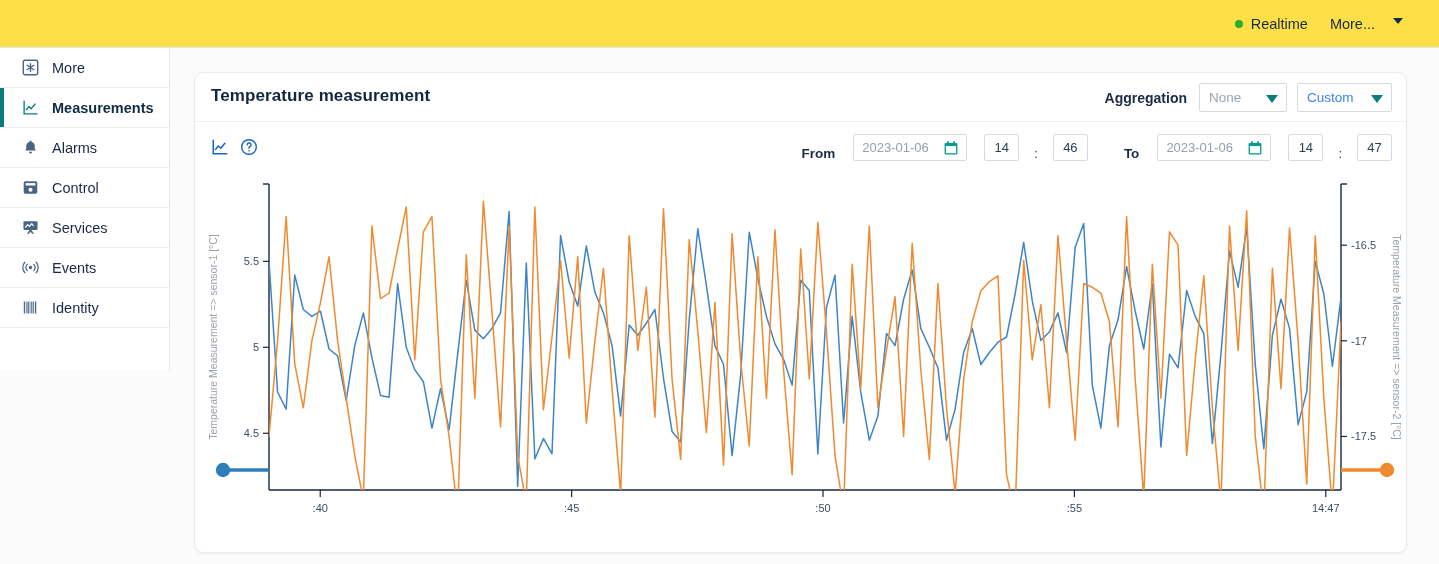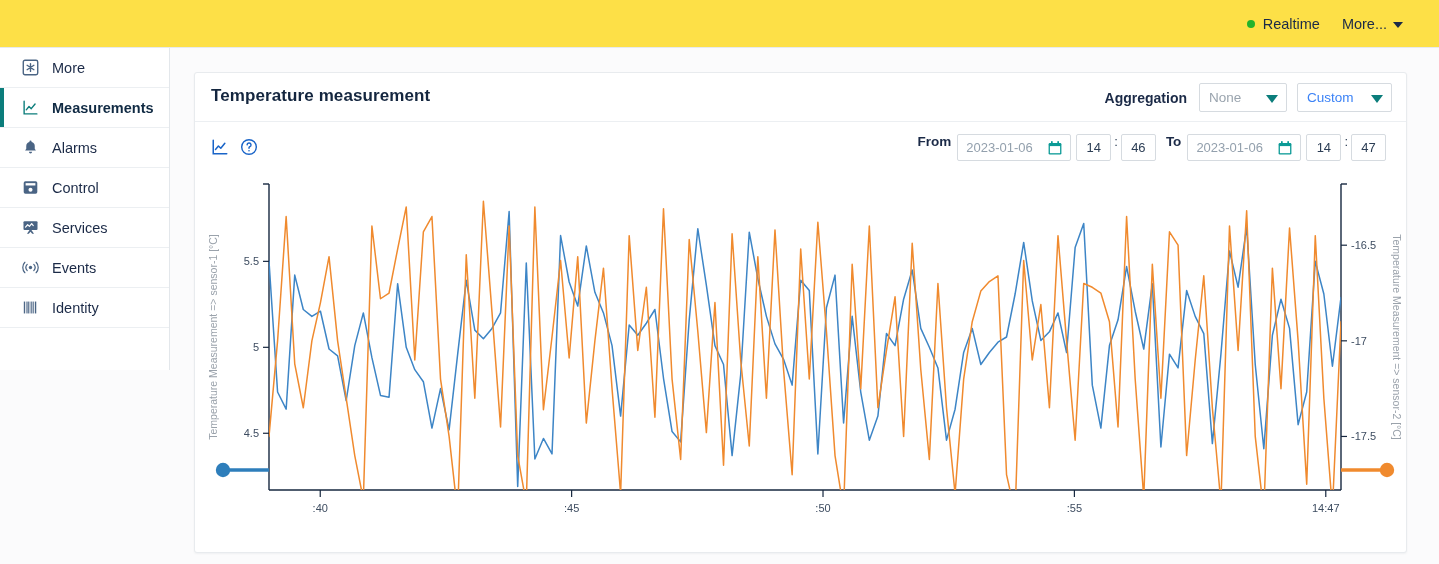--- a/index.html
+++ b/index.html
@@ -15,21 +15,21 @@
   
   .topbar {
     position: absolute; left: 0; top: 0; width: 1439px; height: 48px;
     background: #fde047; border-bottom: 1px solid #e7eaed;
     display: flex; align-items: center; justify-content: flex-end;
     padding-right: 36px;
   }
   .realtime-group { display: flex; align-items: center; gap: 8px; margin-right: 22px; }
   .rt-dot { width: 8px; height: 8px; border-radius: 50%; background: #22b32b; display: block; }
   .rt-label { font-size: 14.5px; color: #1b2a47; }
-  .more-group { display: flex; align-items: center; gap: 6px; cursor: pointer; }
+  .more-group { display: flex; align-items: flex-start; gap: 18px; cursor: pointer; }
   .more-label { font-size: 14.5px; color: #1b2a47; }
   .caret-dn {
     width: 0; height: 0; border-left: 5px solid transparent;
     border-right: 5px solid transparent; border-top: 6px solid #1b2a47;
     margin-top: 2px;
   }
 
   
   .sidebar {
     position: absolute; left: 0; top: 48px; width: 170px; height: 322px;
@@ -47,21 +47,21 @@
     width: 4px; background: #0b7d7b;
   }
   .nav-ico { width: 17px; height: 17px; flex: 0 0 17px; color: #4a6484; display:block; }
   .nav-item.active .nav-ico { color: #0b7d7b; }
   .nav-ico svg { display: block; width: 17px; height: 17px; }
 
   
   .card {
     position: absolute; left: 194px; top: 72px;
     width: 1213px; height: 481px;
-    background: #ffffff; border: 1px solid #e8ebee; border-radius: 3px;
+    background: #ffffff; border: 1px solid #e8ebee; border-radius: 9px;
     box-shadow: 0 1px 2px rgba(20,30,50,.05);
   }
   .card-head {
     position: relative; height: 49px; border-bottom: 1px solid #eceff2;
     display: flex; align-items: center;
   }
   .card-title {
     position: absolute; left: 16px; top: 13px;
     font-size: 17px; font-weight: bold; color: #14263f; letter-spacing: .1px;
   }
@@ -85,26 +85,26 @@
     border-right: 6px solid transparent; border-top: 8px solid #0b7d7b;
   }
 
   
   .tool-row { position: relative; height: 56px; }
   .tool-icons { position: absolute; left: 16px; top: 16px; display: flex; align-items: center; gap: 11px; }
   .tico { width: 18px; height: 18px; color: #1964c8; cursor: pointer; display: block; }
   .tico svg { display: block; width: 18px; height: 18px; }
 
   .range-area {
-    position: absolute; right: 20px; top: 12px;
-    display: flex; align-items: flex-start; gap: 0;
+    position: absolute; right: 14px; top: 12px;
+    display: flex; align-items: flex-end; gap: 12px;
     font-size: 13px;
   }
   .rng-lbl { font-size: 13.5px; font-weight: bold; color: #1b2a47; margin-right: 6px; }
-  .rng-lbl.to { margin-left: 10px; }
+  .rng-lbl.to { margin-left: 24px; }
   .date-box {
     position: relative; width: 114px; height: 27px;
     border: 1px solid #d6dbe0; border-radius: 2px; background: #fff;
     display: flex; align-items: center; padding-left: 8px; cursor: text;
   }
   .date-box .dv { font-size: 13px; color: #93a0ad; }
   .cal-ico { position: absolute; right: 7px; top: 5px; width: 16px; height: 16px; color: #0b9a96; }
   .cal-ico svg { display:block; width:16px; height:16px; }
   .tnum {
     width: 35px; height: 27px; border: 1px solid #d6dbe0; border-radius: 2px;

